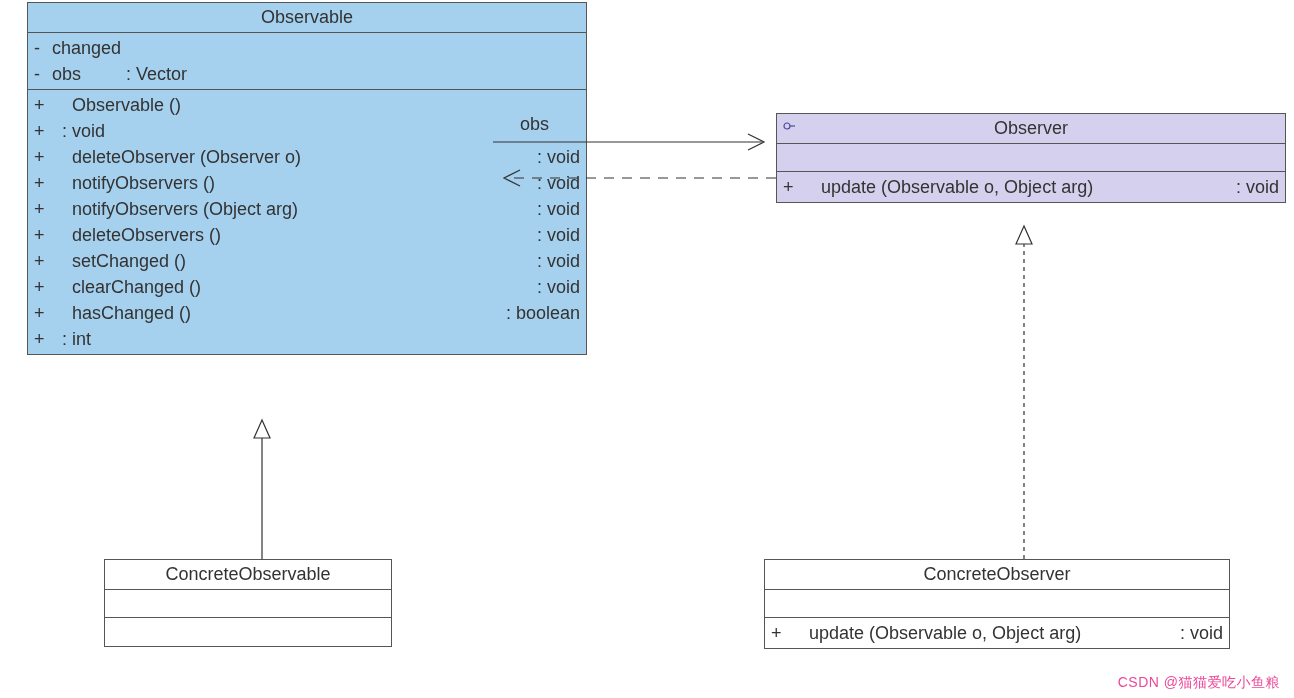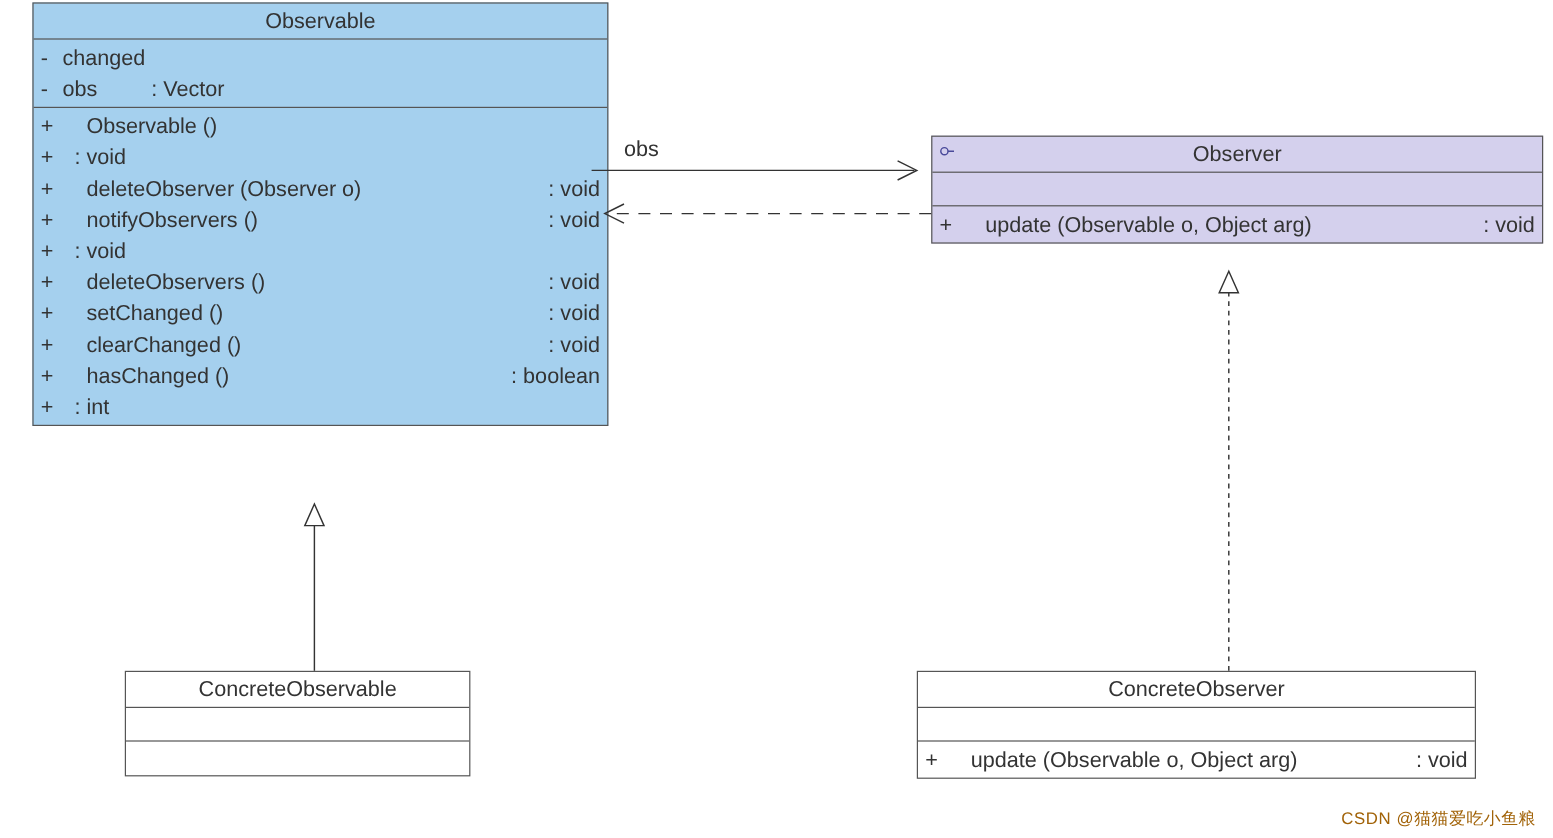--- a/index.html
+++ b/index.html
@@ -35,42 +35,42 @@
   .uml-class .row {
     display: flex;
     line-height: 26px;
     white-space: pre;
   }
   .uml-class .vis { width: 18px; flex: 0 0 18px; }
   .uml-class .fname { flex: 0 0 auto; }
   .uml-class .ftype { flex: 0 0 auto; }
   .uml-class .mname { flex: 1 1 auto; margin-left: 20px; }
   .uml-class .mrtn  { flex: 0 0 auto; }
-  .observable { left: 27px; top: 2px; width: 480px; background: #a5d0ee; }
+  .observable { left: 27px; top: 2px; width: 560px; background: #a5d0ee; }
   .observer   { left: 776px; top: 113px; width: 510px; background: #d4d0ed; }
   .concrete-observable { left: 104px; top: 559px; width: 288px; background: #ffffff; }
   .concrete-observer   { left: 764px; top: 559px; width: 466px; background: #ffffff; }
   .empty-compartment { height: 28px; }
   svg.overlay {
     position: absolute;
     left: 0; top: 0;
     width: 1294px; height: 698px;
     pointer-events: none;
   }
   .assoc-label {
     position: absolute;
     font-size: 18px;
     color: #333333;
   }
   .watermark {
     position: absolute;
     right: 14px;
     bottom: 6px;
     font-size: 14px;
-    color: #a16207;
+    color: #ec4899;
     letter-spacing: 0.5px;
   }
   .interface-icon {
     position: absolute;
     left: 6px; top: 6px;
     width: 12px; height: 12px;
   }
 </style>
 </head>
 <body>
@@ -86,21 +86,21 @@
       <span class="vis">-</span>
       <span class="fname">obs         </span>
       <span class="ftype">: Vector</span>
     </div>
   </div>
   <div class="compartment">
     <div class="row"><span class="vis">+</span><span class="mname">Observable ()</span></div>
     <div class="row"><span class="vis">+</span><span class="mrtn">  : void</span></div>
     <div class="row"><span class="vis">+</span><span class="mname">deleteObserver (Observer o)</span><span class="mrtn">  : void</span></div>
     <div class="row"><span class="vis">+</span><span class="mname">notifyObservers ()</span><span class="mrtn">  : void</span></div>
-    <div class="row"><span class="vis">+</span><span class="mrtn">  : void</span></div>
+    <div class="row"><span class="vis">+</span><span class="mname">notifyObservers (Object arg)</span><span class="mrtn">  : void</span></div>
     <div class="row"><span class="vis">+</span><span class="mname">deleteObservers ()</span><span class="mrtn">  : void</span></div>
     <div class="row"><span class="vis">+</span><span class="mname">setChanged ()</span><span class="mrtn">  : void</span></div>
     <div class="row"><span class="vis">+</span><span class="mname">clearChanged ()</span><span class="mrtn">  : void</span></div>
     <div class="row"><span class="vis">+</span><span class="mname">hasChanged ()</span><span class="mrtn">  : boolean</span></div>
     <div class="row"><span class="vis">+</span><span class="mrtn">  : int</span></div>
   </div>
 </div>
 
 <div class="uml-class observer">
   <svg class="interface-icon" viewBox="0 0 12 12">

